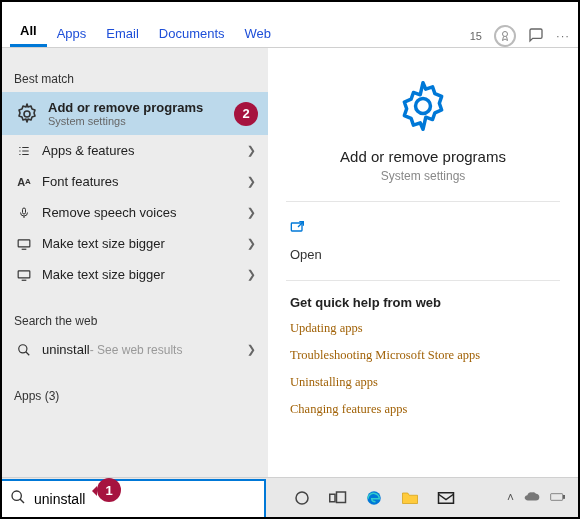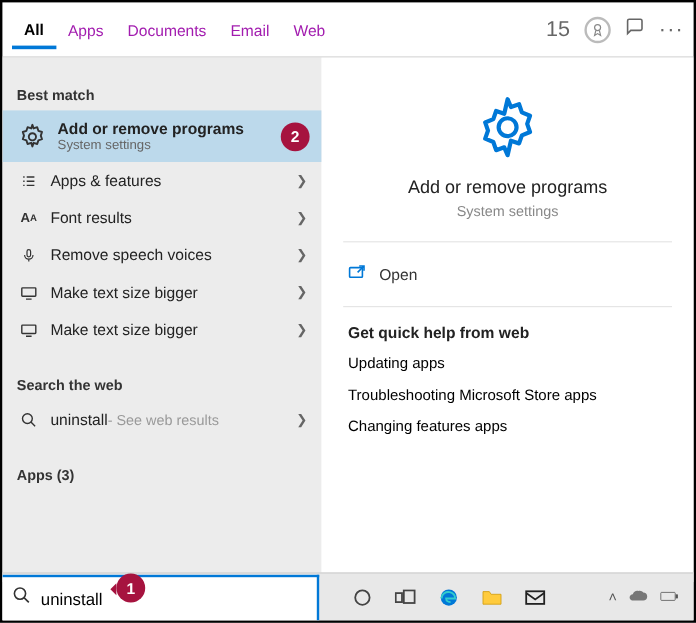--- a/index.html
+++ b/index.html
@@ -1,68 +1,68 @@
 <!DOCTYPE html>
 <html><head>
 <meta charset="utf-8">
 <style>
 * { box-sizing: border-box; margin: 0; padding: 0; font-family: "Segoe UI", sans-serif; }
 body { width: 580px; height: 519px; background: #fff; border: 2px solid #000; overflow: hidden; position: relative; }
 
-.tabs { display: flex; align-items: center; height: 46px; padding: 0 8px; border-bottom: 1px solid #d0d0d0; }
-.tab { padding: 8px 10px 6px; font-size: 13px; color: #a21caf; cursor: pointer; }
+.tabs { display: flex; align-items: flex-end; height: 46px; padding: 0 8px; border-bottom: 1px solid #d0d0d0; }
+.tab { padding: 8px 10px 6px; font-size: 13px; color: #1d4ed8; cursor: pointer; }
 .tab.active { color: #000; border-bottom: 3px solid #0078d7; font-weight: 600; }
-.tabs-right { margin-left: auto; display: flex; align-items: center; gap: 12px; color: #666; font-size: 18px; }
+.tabs-right { margin-left: auto; display: flex; align-items: center; gap: 12px; color: #666; font-size: 11px; }
 .avatar { width: 22px; height: 22px; border-radius: 50%; border: 2px solid #bbb; display: flex; align-items: center; justify-content: center; font-size: 10px; }
 
 .main { display: flex; height: calc(100% - 38px - 40px); }
 .left { width: 266px; background: #ececec; overflow-y: auto; }
 .right { flex: 1; background: #fff; padding: 20px 18px; }
 
-.section-header { font-size: 12px; font-weight: 700; padding: 24px 12px 6px; color: #333; }
+.section-header { font-size: 12px; font-weight: 400; padding: 24px 12px 6px; color: #333; }
 
 .best-match { display: flex; align-items: center; padding: 8px 12px; background: #bcd9eb; position: relative; cursor: pointer; }
 .best-match .gear { width: 26px; height: 26px; margin-right: 8px; display:flex; align-items:center; justify-content:center;}
 .best-match .txt .t1 { font-size: 13px; font-weight: 600; color: #222; }
 .best-match .txt .t2 { font-size: 11px; color: #666; }
 .step-badge { position: absolute; right: 10px; width: 24px; height: 24px; border-radius: 50%; background: #a6133f; color: #fff; font-weight: 700; font-size: 13px; display: flex; align-items: center; justify-content: center; }
 
 .list-item { display: flex; align-items: center; padding: 8px 12px; font-size: 13px; color: #222; cursor: pointer; }
 .list-item .li-icon { width: 20px; margin-right: 8px; display:flex; align-items:center; justify-content:center; color:#333;}
 .list-item .chev { margin-left: auto; color: #666; font-size: 11px; }
 
 .web-item .sub { color: #999; font-size: 12px; margin-left: 0; }
 
 .right .big-gear { display:flex; justify-content:center; margin: 10px 0 14px; }
 .right .title { text-align: center; font-size: 15px; color: #222; margin-bottom: 4px; }
 .right .subtitle { text-align: center; font-size: 12px; color: #888; margin-bottom: 18px; }
 .right hr { border: none; border-top: 1px solid #e5e5e5; margin: 12px 0; }
-.open-row { display: flex; align-items: center; gap: 10px; font-size: 13px; color: #333; padding: 6px 4px; cursor:pointer; }
+.open-row { display: flex; gap: 10px; font-size: 13px; color: #333; padding: 6px 4px; cursor:pointer;flex-direction:column; }
 .qh-title { font-size: 13px; font-weight: 600; margin: 14px 4px 5px; color:#222;}
-.qh-item { font-size: 12.5px; color: #000000; padding: 6px 4px; cursor:pointer; }
+.qh-item { font-size: 12.5px; color: #a16207; padding: 6px 4px; cursor:pointer;font-family:Liberation Serif, serif; }
 
 .taskbar { position: absolute; bottom: 0; left: 0; right: 0; height: 40px; display: flex; align-items: center; background: #e8e8e8; border-top: 1px solid #d0d0d0; }
 .search-box { display: flex; align-items: center; width: 264px; height: 38px; background: #fff; border: 2px solid #0078d7; border-left:none; border-bottom:none; margin-right: 8px; position:relative;}
 .search-box .mag { margin: 0 8px; color: #333; }
 .search-box input { border: none; outline: none; font-size: 14px; flex: 1; background: transparent; }
 .task-icons { display: flex; align-items: center; gap: 16px; padding-left: 18px; flex:1;}
 .task-icons .ti { width: 20px; height: 20px; display:flex; align-items:center; justify-content:center; cursor:pointer;}
 .tray { margin-left: auto; display: flex; gap: 10px; padding-right: 12px; color: #555; font-size:12px;}
 
 .step1 { position: absolute; left: 95px; bottom: 15px; width: 24px; height: 24px; border-radius: 50%; background: #a6133f; color: #fff; font-weight: 700; font-size: 13px; display: flex; align-items: center; justify-content: center; z-index:5;}
 .step1::before{content:""; position:absolute; left:-10px; top:8px; border:5px solid transparent; border-right-color:#a6133f;}
 </style>
 </head>
 <body>
 
 <div class="tabs">
   <div class="tab active">All</div>
   <div class="tab">Apps</div>
+  <div class="tab">Email</div>
   <div class="tab">Documents</div>
-  <div class="tab">Email</div>
   <div class="tab">Web</div>
   <div class="tabs-right">
     <span>15</span>
     <span class="avatar">
         <svg width="12" height="12" viewBox="0 0 24 24" fill="none" stroke="#888" stroke-width="2">
           <circle cx="12" cy="8" r="5"></circle>
           <path d="M9 13l-2 8 5-3 5 3-2-8"></path>
         </svg>
       </span>
     <span><svg width="16" height="16" viewBox="0 0 24 24" fill="none" stroke="#666" stroke-width="2">
@@ -94,21 +94,21 @@
       <span class="li-icon">
           <svg width="14" height="14" viewBox="0 0 24 24" stroke="#333" stroke-width="2" fill="none">
             <path d="M4 6h2M4 12h2M4 18h2M9 6h11M9 12h11M9 18h11"></path>
           </svg>
         </span>
       <span>Apps &amp; features</span>
       <span class="chev">❯</span>
     </div>
     <div class="list-item">
       <span class="li-icon" style="font-size:11px;font-weight:600;">A<span style="font-size:8px">A</span></span>
-      <span>Font results</span>
+      <span>Font features</span>
       <span class="chev">❯</span>
     </div>
     <div class="list-item">
       <span class="li-icon">
           <svg width="12" height="14" viewBox="0 0 24 24" stroke="#333" stroke-width="2" fill="none">
             <rect x="9" y="2" width="6" height="12" rx="3"></rect>
             <path d="M5 11a7 7 0 0 0 14 0M12 18v4"></path>
           </svg>
         </span>
       <span>Remove speech voices</span>
@@ -165,20 +165,21 @@
       <span><svg width="16" height="14" viewBox="0 0 24 20" stroke="#0078d7" stroke-width="2" fill="none">
             <rect x="2" y="4" width="16" height="12" rx="1"></rect>
             <path d="M14 2l6 0 0 6M20 2l-8 8"></path>
           </svg></span>
       <span>Open</span>
     </div>
     <hr>
     <div class="qh-title">Get quick help from web</div>
     <div class="qh-item">Updating apps</div>
     <div class="qh-item">Troubleshooting Microsoft Store apps</div>
+    <div class="qh-item">Uninstalling apps</div>
     <div class="qh-item">Changing features apps</div>
   </div>
 </div>
 
 <div class="taskbar">
   <div class="search-box">
     <span class="mag"><svg width="16" height="16" viewBox="0 0 24 24" stroke="#333" stroke-width="2" fill="none">
           <circle cx="10" cy="10" r="7"></circle>
           <path d="M21 21l-6-6"></path>
         </svg></span>

